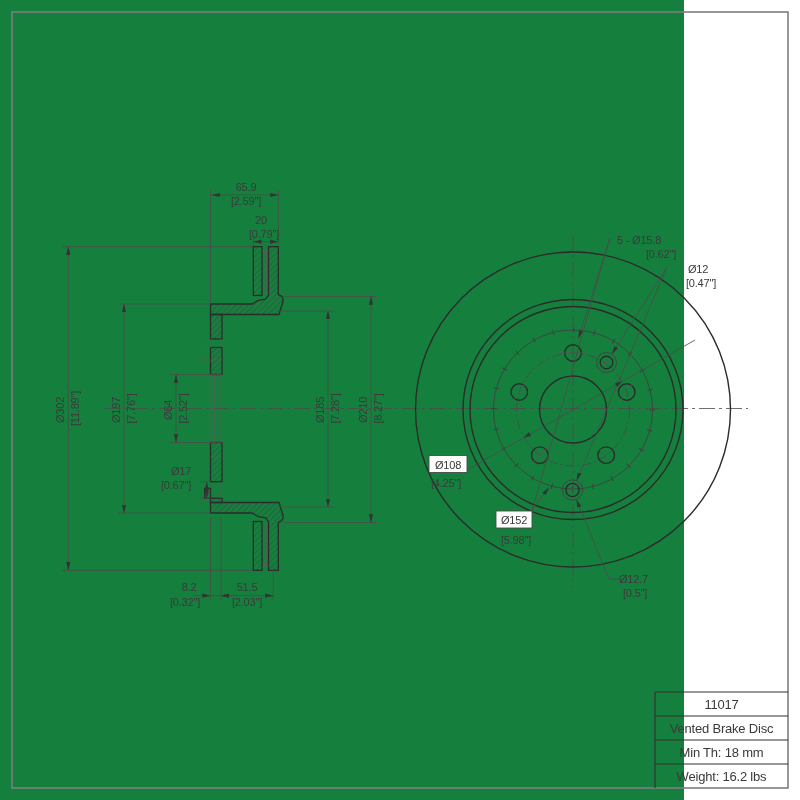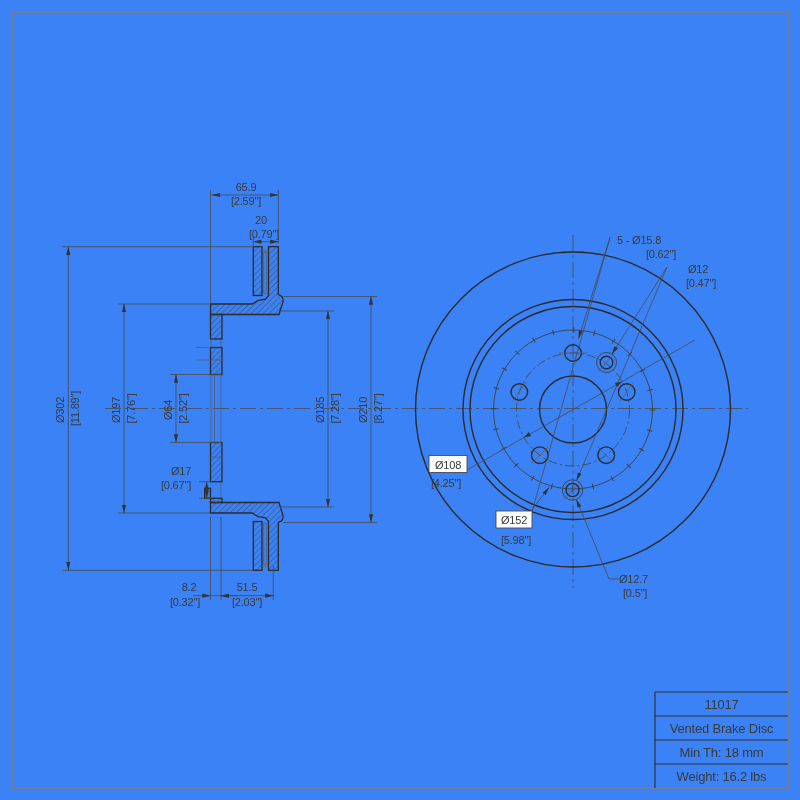--- a/index.html
+++ b/index.html
@@ -1,16 +1,16 @@
 <!DOCTYPE html>
 <html><head>
 <meta charset="utf-8">
 <style>
   html,body{margin:0;padding:0;background:#fff;}
-  .page{position:relative;width:800px;height:800px;background:#3b82f6;font-family:"Liberation Sans",sans-serif;}
+  .page{position:relative;width:684px;height:800px;background:#15803d;font-family:"Liberation Sans",sans-serif;}
   svg{display:block}
   text{fill:#3a3a3a;font-family:"Liberation Sans",sans-serif;letter-spacing:-0.2px;}
   .dim{font-size:11px;}
   .tbl{font-size:13px;}
   .thin{stroke:#4a4a4a;stroke-width:0.8;fill:none;}
   .xthin{stroke:#5a5a5a;stroke-width:0.7;fill:none;}
   .part{stroke:#2b2b2b;stroke-width:1.4;fill:none;}
   .hatched{stroke:#2b2b2b;stroke-width:1.3;fill:url(#hatch);}
   .cl{stroke:#4a4a4a;stroke-width:0.8;fill:none;stroke-dasharray:16 4 3 4;}
   .bolt{stroke:#4a4a4a;stroke-width:0.9;fill:none;stroke-dasharray:9 3 2.5 3;}

